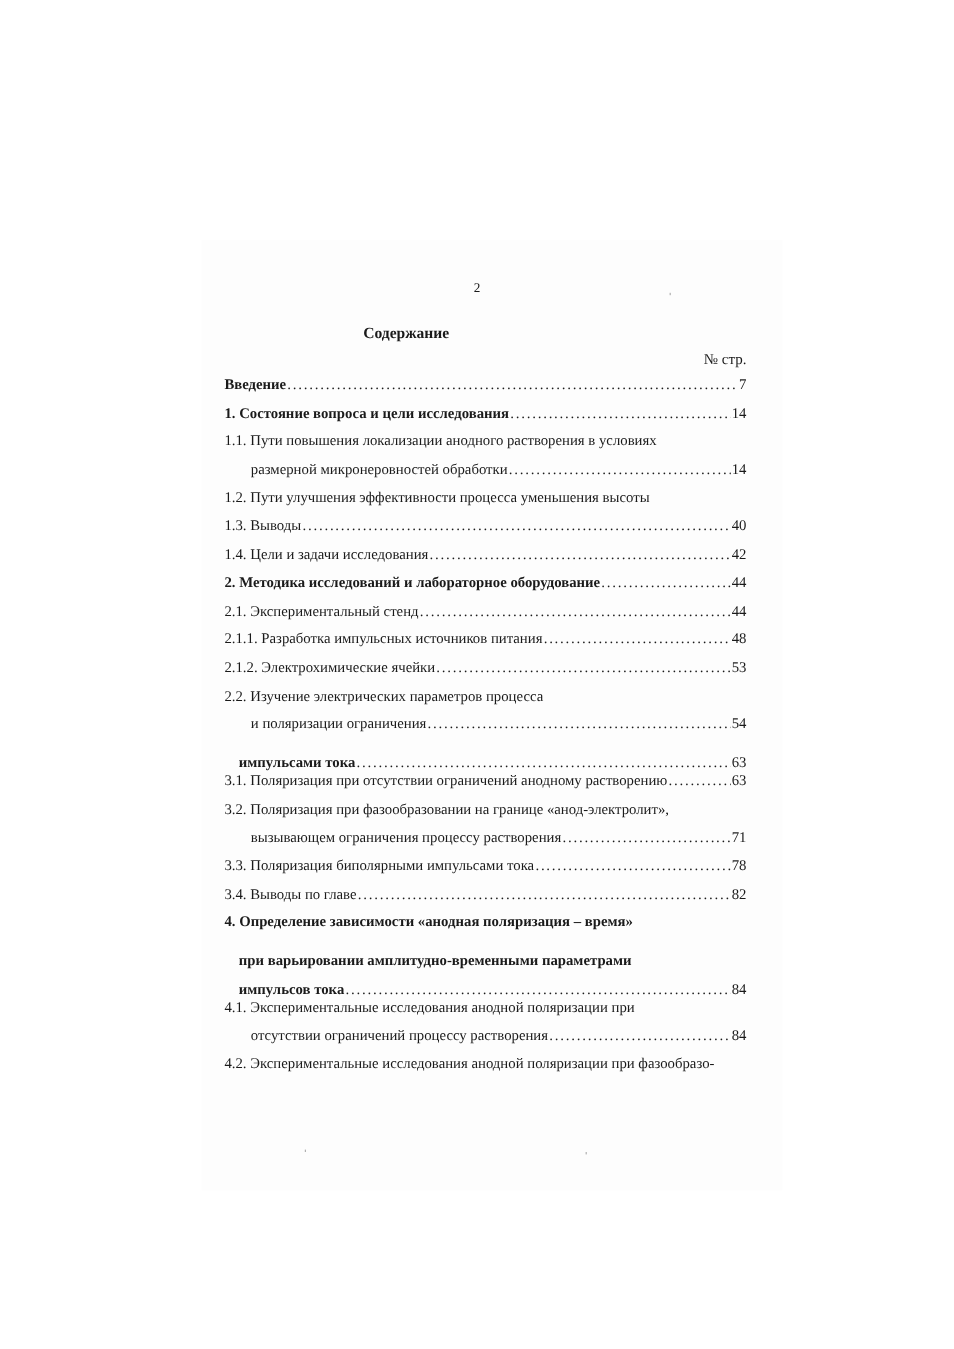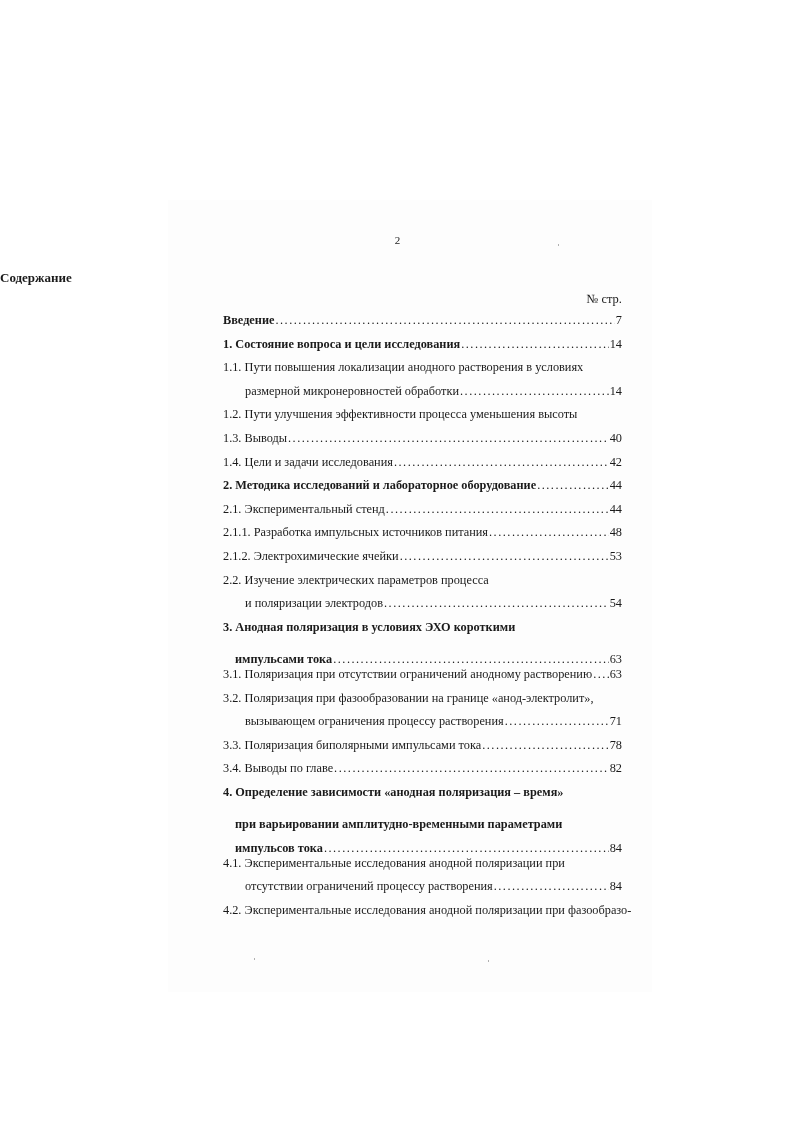--- a/index.html
+++ b/index.html
@@ -26,23 +26,24 @@
     .page-number {
       position: absolute;
       left: 0;
       width: 795px;
       top: 234px;
       text-align: center;
       font-size: 11px;
     }
     .toc-title {
       position: absolute;
-      left: 0;
+      left: 12px;
       width: 653px;
       top: 270px;
+      text-align: center;
       font-size: 13px;
       font-weight: bold;
     }
     .page-col-label {
       position: absolute;
       right: 173px;
       top: 292px;
       font-size: 12.5px;
       margin-left: 12px;
     }
@@ -51,21 +52,20 @@
       left: 187px;
       top: 313px;
       width: 435px;
     }
     .toc-row {
       display: flex;
       align-items: baseline;
       height: 23.6px;
       font-size: 12.3px;
       white-space: nowrap;
-      margin-left: 36px;
     }
     .toc-row.bold { font-weight: bold; }
     .toc-row.indent-cont { padding-left: 22px; }
     .toc-row.indent-cont-bold { padding-left: 12px; align-items: flex-end; }
     .toc-row .text { flex: 0 0 auto; }
     .toc-row .dots {
       flex: 1 1 auto;
       overflow: hidden;
       font-weight: normal;
       letter-spacing: 1.5px;
@@ -143,26 +143,23 @@
     </div>
     <div class="toc-row">
       <span class="text">2.1.2. Электрохимические ячейки</span>
       <span class="dots"></span>
       <span class="page">53</span>
     </div>
     <div class="toc-row">
       <span class="text">2.2. Изучение электрических параметров процесса</span>
     </div>
     <div class="toc-row indent-cont">
-      <span class="text">и поляризации электродов</span>
+      <span class="text">и поляризации ограничения</span>
       <span class="dots"></span>
       <span class="page">54</span>
-    </div>
-    <div class="toc-row bold">
-      <span class="text">3. Анодная поляризация в условиях ЭХО короткими</span>
     </div>
     <div class="toc-row bold indent-cont-bold">
       <span class="text">импульсами тока</span>
       <span class="dots"></span>
       <span class="page">63</span>
     </div>
     <div class="toc-row">
       <span class="text">3.1. Поляризация при отсутствии ограничений анодному растворению</span>
       <span class="dots"></span>
       <span class="page">63</span>

